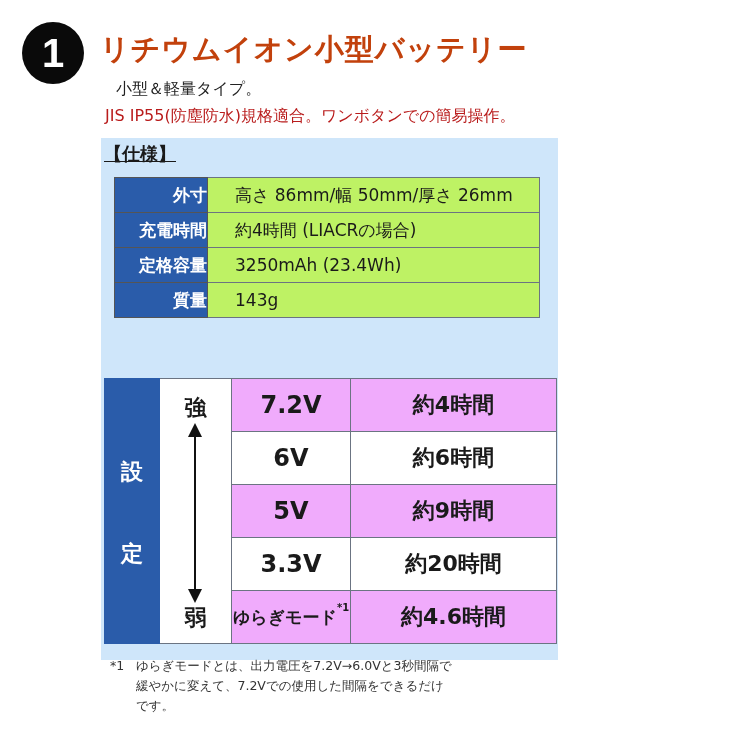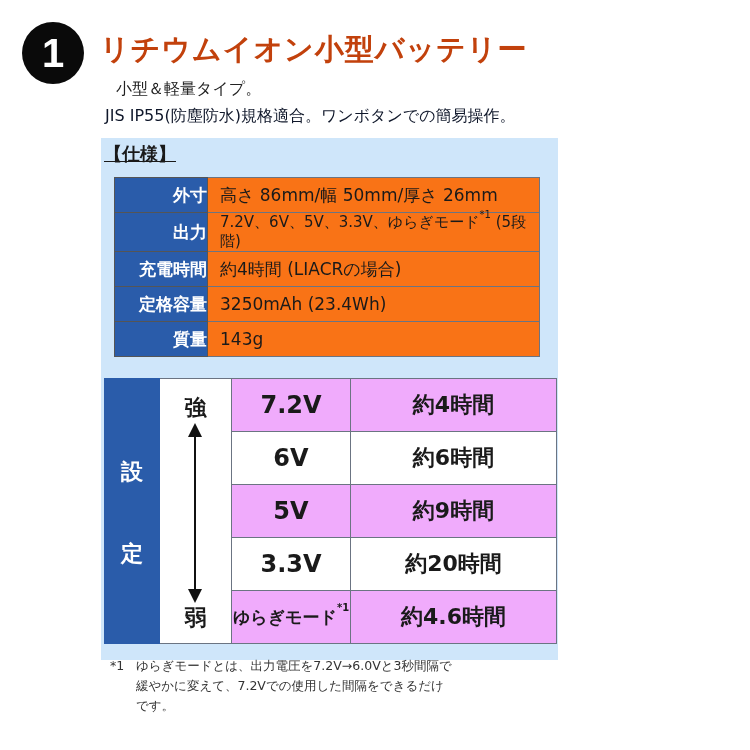--- a/index.html
+++ b/index.html
@@ -3,28 +3,28 @@
 <meta charset="utf-8">
 <style>
   html, body { margin:0; padding:0; background:#ffffff; }
   body { width:750px; height:750px; position:relative; overflow:hidden;
          font-family:"DejaVu Sans", "Liberation Sans", sans-serif; color:#1a1a1a; }
   .badge { position:absolute; left:22px; top:22px; width:62px; height:62px; border-radius:50%;
            background:#0a0a0a; color:#fff; font-weight:bold; font-size:40px; line-height:62px;
            text-align:center; font-family:"Liberation Sans", sans-serif; }
   .title { position:absolute; left:100px; top:30px; font-size:29px; font-weight:bold; letter-spacing:1px; color:#c2410c; }
   .sub1 { position:absolute; left:105px; top:79px; font-size:16px; color:#222;margin-left:11px; }
-  .sub2 { position:absolute; left:105px; top:106px; font-size:16px; color:#0f172a; }
+  .sub2 { position:absolute; left:105px; top:106px; font-size:16px; color:#b91c1c; }
 
   .panel { position:absolute; left:101px; top:138px; width:457px; height:522px; background:#cfe6fa; }
   .spec-head { position:absolute; left:104px; top:142px; font-size:18px; font-weight:bold; color:#1a1a1a;text-decoration:underline; }
   .spec { position:absolute; left:114px; top:177px; width:426px; border-collapse:collapse; }
   .spec td { height:34px; border:1px solid #6b7482; padding:0; font-size:17px; }
   .spec td.k { width:92px; background:#2a5caa; color:#fff; text-align:right; font-weight:bold; border-color:#555; }
-  .spec td.v { background:#f97316; padding-left:12px; color:#1a1a1a; }
+  .spec td.v { background:#bef264; padding-left:27px; color:#1a1a1a; }
   .spec td.v.small { font-size:15px; }
 
   .set { position:absolute; left:104px; top:378px; width:453px; border-collapse:collapse; }
   .set td { border:1px solid #6b7482; padding:0; text-align:center; font-weight:bold; }
   .set td.side { width:54px; background:#2a5caa; color:#fff; font-size:22px; border-color:#2a5caa; position:relative; }
   .set td.arrowcol { width:71px; background:#fff; position:relative; }
   .set td.volt { width:118px; font-size:24px; color:#1a1a1a; }
   .set td.time { font-size:22px; color:#1a1a1a; }
   .set tr { height:53px; }
   .set tr.shaded td.volt, .set tr.shaded td.time { background:#f0abfc; }
@@ -53,24 +53,20 @@
 <div class="sub2">JIS IP55(防塵防水)規格適合。ワンボタンでの簡易操作。</div>
 
 <div class="panel"></div>
 <div class="spec-head">【仕様】</div>
 
 <table class="spec">
   <tbody>
       <tr>
     <td class="k">外寸</td>
     <td class="v">高さ 86mm/幅 50mm/厚さ 26mm</td>
-  </tr>
-  <tr>
-    <td class="k">出力</td>
-    <td class="v small"><span>7.2V、6V、5V、3.3V、ゆらぎモード</span><span class="sup">*1</span><span> (5段階)</span></td>
   </tr>
   <tr>
     <td class="k">充電時間</td>
     <td class="v">約4時間 (LIACRの場合)</td>
   </tr>
   <tr>
     <td class="k">定格容量</td>
     <td class="v">3250mAh (23.4Wh)</td>
   </tr>
   <tr>

